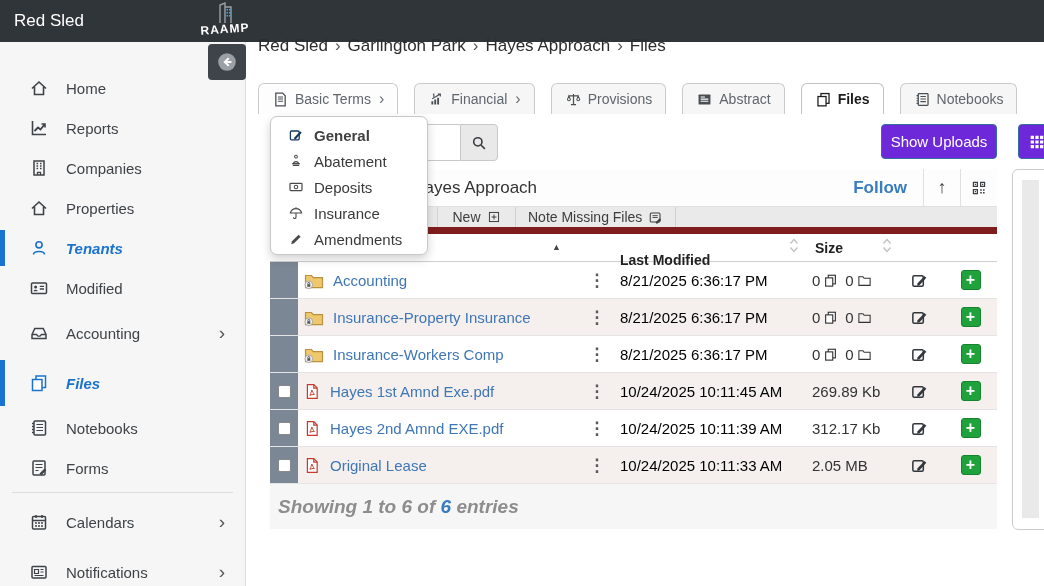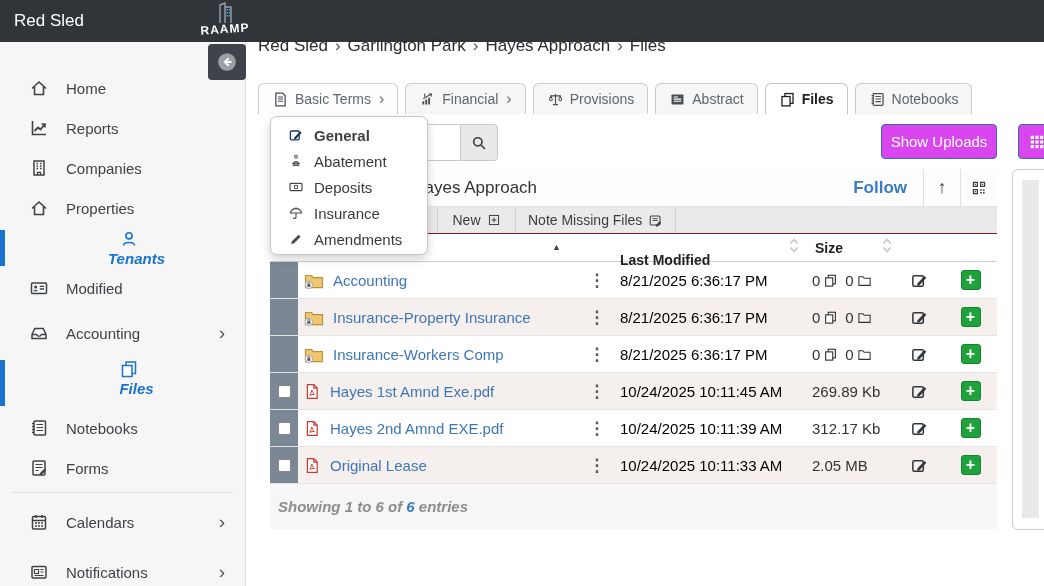--- a/index.html
+++ b/index.html
@@ -12,73 +12,73 @@
   .logo { position:absolute; left:188px; top:1px; width:74px; text-align:center; color:#fff; }
   .logo .bld { display:block; margin:0 auto; }
   .logo .txt { font-size:12px; font-weight:bold; letter-spacing:1px; transform:rotate(-4deg); margin-top:-3px; }
 
   
   .sidebar { position:absolute; left:0; top:42px; width:246px; height:544px;
     background:#f6f6f6; border-right:1px solid #ddd; padding-top:26px; }
   .sitem { position:relative; height:40px; display:flex; align-items:center; padding-left:28px;
     color:#3f4347; font-size:15px; cursor:pointer; }
   .sitem .sic { width:22px; height:22px; margin-right:16px; display:flex; align-items:center; justify-content:center; color:#3f4347; }
-  .sitem.active { color:#1a73cf; font-weight:bold; font-style:italic;flex-direction:column; }
+  .sitem.active { color:#1a73cf; font-weight:bold; font-style:italic; }
   .sitem.active .sic { color:#1a73cf; }
   .sitem.active::before { content:""; position:absolute; left:0; top:2px; bottom:2px; width:5px; background:#1a73cf; }
   .sitem .chev { position:absolute; right:20px; color:#555; font-size:19px; font-weight:normal; font-style:normal; }
   .sitem.tall { height:50px; }
   .sdiv { height:1px; background:#ddd; margin:4px 12px; }
 
   .collapse-btn { position:absolute; left:208px; top:44px; width:38px; height:36px;
     background:#3f444a; border-radius:4px; display:flex; align-items:center; justify-content:center; cursor:pointer; }
 
   
   .crumbs { position:absolute; left:258px; top:36px; font-size:17px; color:#2d2d2d; }
   .crumbs .sep { color:#555; margin:0 7px; }
 
   
   .tabs { position:absolute; left:258px; top:83px; width:786px; height:31px; display:flex; overflow:hidden; }
-  .tab { height:31px; display:flex; align-items:center; padding:0 13px; margin-right:7px;
+  .tab { height:31px; display:flex; align-items:center; padding:0 13px; margin-right:16px;
     background:#f6f6f6; border:1px solid #c9ccce; border-bottom:none; border-radius:6px 6px 0 0;
     color:#5f666c; font-size:14px; white-space:nowrap; cursor:pointer; flex:none; }
   .tab .tic { margin-right:6px; display:flex; color:#4a4f54; }
   .tab .tchev { margin-left:8px; font-size:16px; color:#6a6f74; }
   .tab.open { background:#fdfdfd; }
   .tab.active { background:#fff; color:#1c1c1c; font-weight:bold; border-color:#bfc3c6; }
   .tab.active .tic { color:#1c1c1c; }
 
   
   .search { position:absolute; left:300px; top:124px; display:flex; }
   .search input { width:160px; height:37px; border:1px solid #c9c9c9; border-right:none;
     border-radius:4px 0 0 4px; padding:0 8px; font-size:14px; outline:none; }
   .search .sbtn { width:38px; height:37px; background:#e9e9e9; border:1px solid #c9c9c9;
     border-radius:0 4px 4px 0; display:flex; align-items:center; justify-content:center; color:#3a3f44; cursor:pointer; }
-  .btn-blue { background:#d946ef; color:#fff; border:1px solid #346d9f; border-radius:4px;
+  .btn-blue { background:#6d28d9; color:#fff; border:1px solid #346d9f; border-radius:4px;
     font-size:15px; display:flex; align-items:center; justify-content:center; cursor:pointer; }
   .show-uploads { position:absolute; left:881px; top:124px; width:116px; height:35px; }
   .grid-btn { position:absolute; left:1018px; top:124px; width:38px; height:35px; }
 
   
   .rpanel { position:absolute; left:1012px; top:169px; width:44px; height:361px;
     background:#fff; border:1px solid #ccc; border-radius:6px 0 0 6px; }
   .rpanel .bar { position:absolute; left:9px; top:10px; width:17px; height:338px; background:#e9e9e9; }
 
   
   .panel { position:absolute; left:270px; top:169px; width:727px; }
   .title-row { height:38px; background:#fdfdfd; border-bottom:1px solid #e0e0e0;
     display:flex; align-items:center; font-size:17px; }
   .title-row .ttext { flex:1; padding-left:10px; color:#333; white-space:nowrap; overflow:hidden; }
   .title-row a.tlink { color:#3f7ab9; text-decoration:none; }
   .follow { color:#3a7cc0; font-weight:bold; margin-right:16px; text-decoration:none; font-size:17px; }
   .tcell { width:37px; height:38px; border-left:1px solid #e0e0e0; display:flex;
     align-items:center; justify-content:center; color:#3a3f44; cursor:pointer; }
   .uparrow { font-size:18px; font-weight:bold; color:#3a3f44; }
 
-  .toolbar { height:27px; background:#eaeaea; border-bottom:1px solid #7f1d1d; display:flex; font-size:14px; color:#3d3d3d; }
+  .toolbar { height:27px; background:#eaeaea; border-bottom:7px solid #7f1d1d; display:flex; font-size:14px; color:#3d3d3d; }
   .tbtn { display:flex; align-items:center; justify-content:center; padding:0 12px;
     border-right:1px solid #d2d2d2; cursor:pointer; white-space:nowrap; }
   .tbtn .bic { margin-left:6px; display:flex; color:#3d3d3d; }
 
   .thead { position:relative; height:28px; background:#fff; border-bottom:1px solid #cfcfcf;
     font-size:14px; font-weight:bold; color:#222; }
   .sort-asc { position:absolute; left:282px; top:8px; font-size:9px; color:#444; }
   .th-mod { position:absolute; left:350px; top:18px; }
   .th-size { position:absolute; left:545px; top:6px; }
   .sorter { position:absolute; top:4px; color:#c2c2c2; }
@@ -95,21 +95,21 @@
   .c-mod { width:192px; padding-left:8px; color:#000000; }
   .c-size { width:90px; padding-left:8px; color:#333; }
   .c-size .cnticon { margin:0 7px 0 3px; display:flex; color:#333; }
   .c-edit { width:50px; justify-content:center; }
   .c-plus { width:53px; justify-content:center; }
   .editbtn { display:flex; cursor:pointer; color:#32373c; }
   .plusbtn { width:20px; height:20px; background:#1fa23c; border:1px solid #16832e; border-radius:3px;
     color:#fff; font-weight:bold; font-size:16px; line-height:17px; text-align:center; cursor:pointer; }
 
   .pfoot { height:45px; background:#f6f6f6; display:flex; align-items:center; padding-left:8px; }
-  .pfoot .ftext { font-size:15px; font-style:italic; font-weight:bold; color:#8d8d8d; }
+  .pfoot .ftext { font-size:19px; font-style:italic; font-weight:bold; color:#8d8d8d; }
   .pfoot .fcount { color:#3a7cc0; }
 
   
   .menu { position:absolute; left:270px; top:116px; width:158px; height:139px; background:#fff;
     border:1px solid #c8c8c8; border-radius:7px; box-shadow:0 4px 10px rgba(0,0,0,0.18);
     padding-top:5px; z-index:50; }
   .mitem { height:26px; display:flex; align-items:center; padding-left:16px; font-size:15px; color:#3a3a3a; cursor:pointer; }
   .mitem .mic { width:18px; margin-right:9px; display:flex; justify-content:center; color:#4a4a4a; }
   .mitem.active { font-weight:bold; color:#404040; }
   .mitem.active .mic { color:#17395f; }

